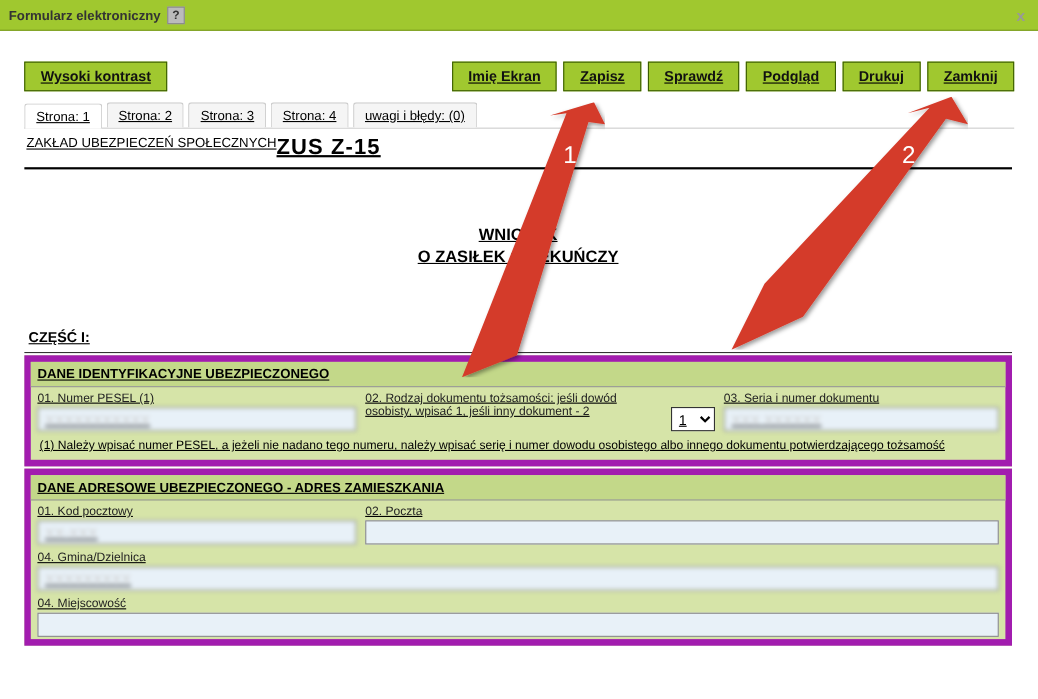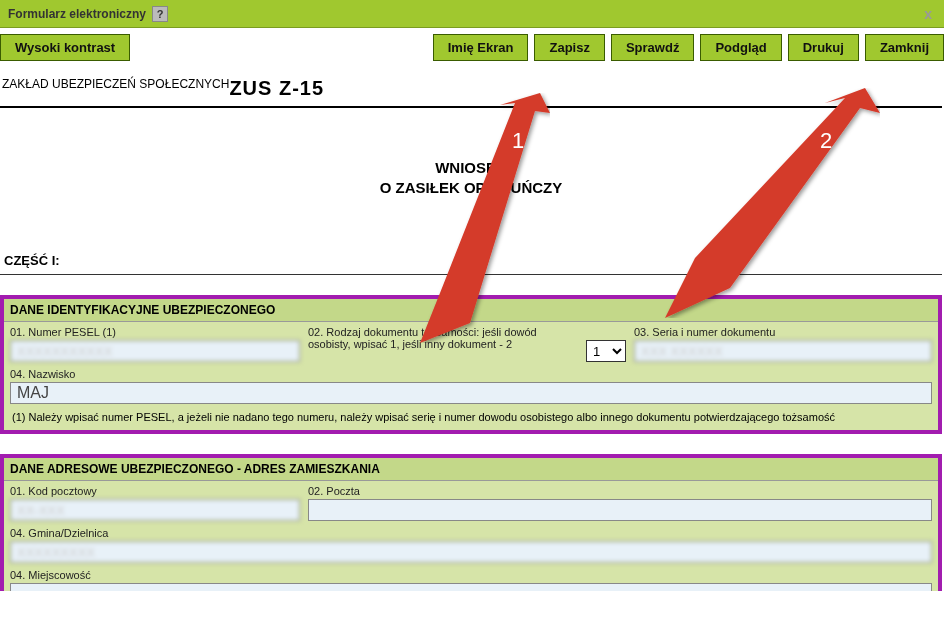--- a/index.html
+++ b/index.html
@@ -34,23 +34,24 @@
     color: #333;
   }
   .titlebar .close-x {
     margin-left: auto;
     color: #999;
     font-size: 14px;
     padding: 0 4px;
     cursor: pointer;
   }
   .content-wrap {
-    padding: 0;
+    padding: 22px;
     height: calc(100% - 28px);
     position: relative;
+    text-decoration: underline;
   }
   .toolbar {
     display: flex;
     align-items: center;
     gap: 6px;
     padding: 6px 0 10px 0;
   }
   .toolbar .spacer { flex: 1; }
   .btn {
     background: #a0c82f;
@@ -107,22 +108,22 @@
     line-height: 1.3;
   }
   .part-label {
     font-weight: bold;
     font-size: 13px;
     padding: 6px 4px;
     border-bottom: 1px solid #333;
   }
   .section {
     background: #d6e4a8;
-    border: 4px solid #a21caf;
-    margin-top: 20px;
+    border: 6px solid #a21caf;
+    margin-top: 2px;
   }
   .section-head {
     background: #c3d889;
     font-weight: bold;
     font-size: 12px;
     padding: 4px 6px;
     border-bottom: 1px solid #999;
   }
   .row {
     display: flex;
@@ -194,20 +195,27 @@
     <button class="btn">Wysoki kontrast</button>
     <div class="spacer"></div>
     <button class="btn">Imię Ekran</button>
     <button class="btn">Zapisz</button>
     <button class="btn">Sprawdź</button>
     <button class="btn">Podgląd</button>
     <button class="btn">Drukuj</button>
     <button class="btn">Zamknij</button>
   </div>
 
+  <div class="tabs">
+    <div class="tab active">Strona: 1</div>
+    <div class="tab">Strona: 2</div>
+    <div class="tab">Strona: 3</div>
+    <div class="tab">Strona: 4</div>
+    <div class="tab">uwagi i błędy: (0)</div>
+  </div>
 
   <div class="form-scroll">
 
     <div class="header-row">
       <div class="header-left">ZAKŁAD UBEZPIECZEŃ SPOŁECZNYCH</div>
       <div class="header-right">ZUS Z-15</div>
     </div>
 
     <div class="form-title">
       <div>WNIOSEK</div>
@@ -231,26 +239,20 @@
           <select class="select-box">
             <option>1</option>
           </select>
         </div>
         <div class="cell" style="flex:1;">
           <span class="field-label">03. Seria i numer dokumentu</span>
           <input class="text-input blurred" value="XXX XXXXXX" style="">
         </div>
       </div>
 
-      <div class="row">
-        <div class="cell" style="flex:1;">
-          <span class="field-label">04. Nazwisko</span>
-          <input class="text-input big" value="MAJ" style="">
-        </div>
-      </div>
 
 
       <div class="footnote">(1) Należy wpisać numer PESEL, a jeżeli nie nadano tego numeru, należy wpisać serię i numer dowodu osobistego albo innego dokumentu potwierdzającego tożsamość</div>
     </div>
 
     <div class="section">
       <div class="section-head">DANE ADRESOWE UBEZPIECZONEGO - ADRES ZAMIESZKANIA</div>
 
       <div class="row">
         <div class="cell" style="width:290px;">

